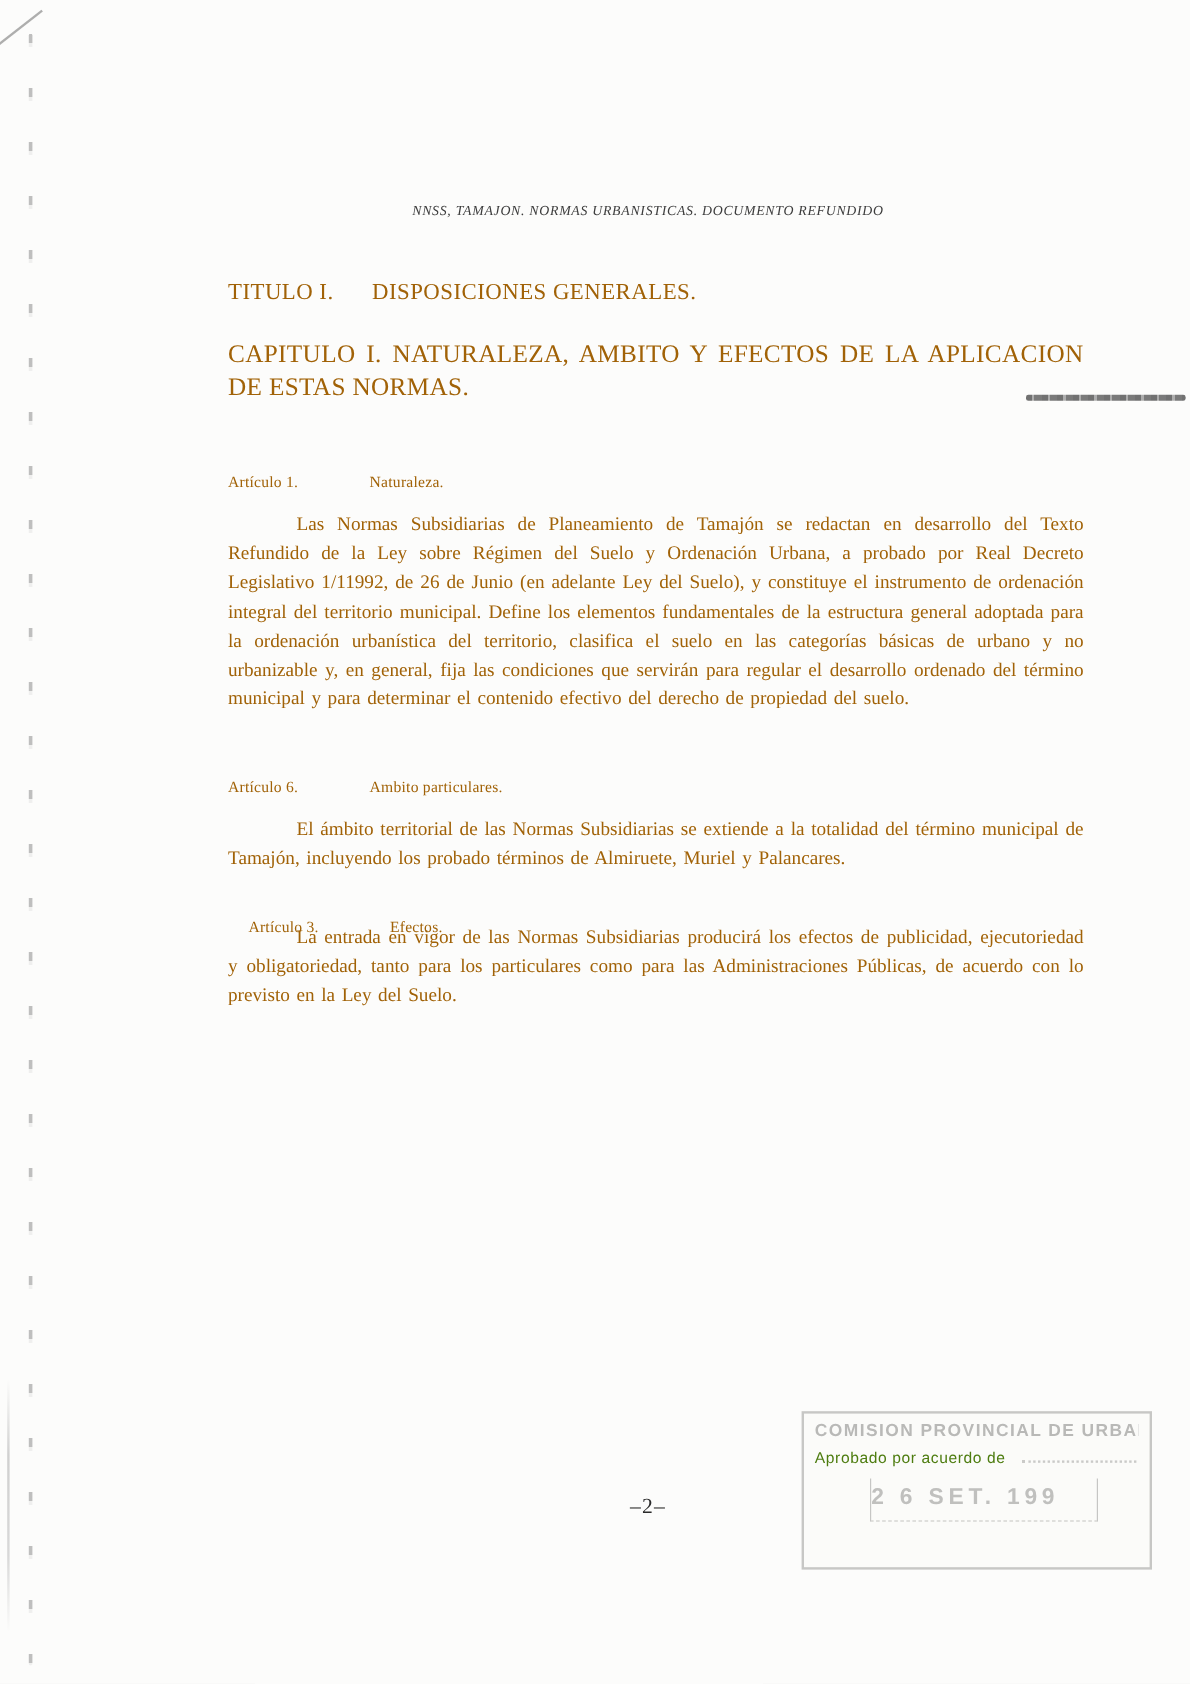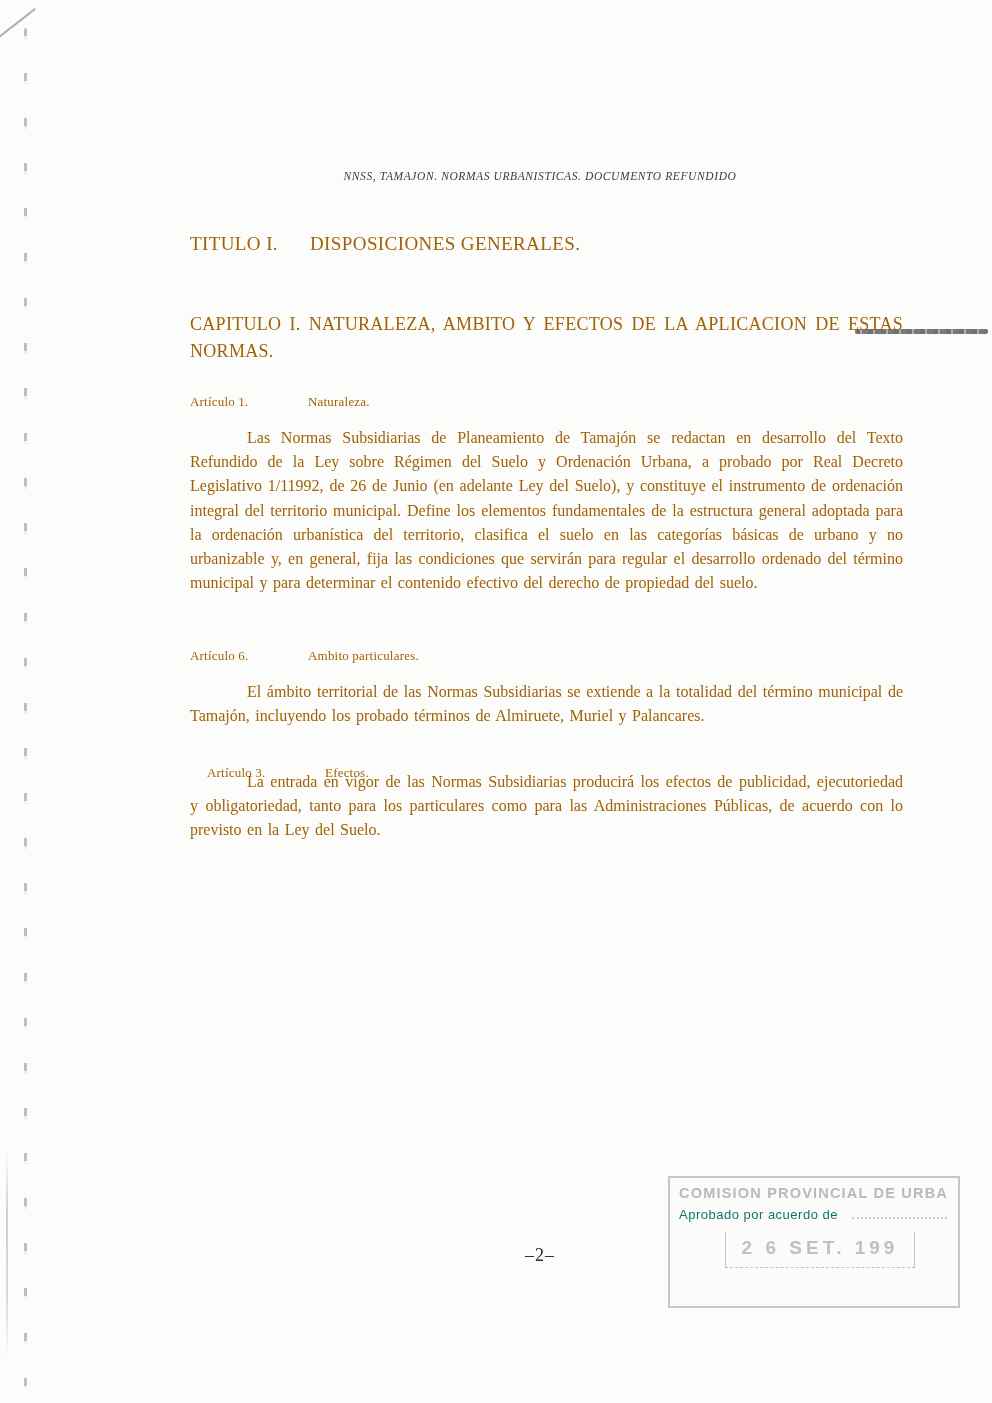--- a/index.html
+++ b/index.html
@@ -43,21 +43,21 @@
     text-align:center;
     font-style:italic;
     font-size:11.5px;letter-spacing:.6px;
     color:#3c3c3c;
     margin-left:44px;
   }
   .content{position:absolute;left:190px;width:713px;color:#a16207;}
   .titulo{top:233px;font-size:19px;letter-spacing:.4px;}
   .titulo .h-num{display:inline-block;width:120px;}
   .capitulo{
-    top:311px;font-size:18px;line-height:27px;
+    top:282px;font-size:21px;line-height:27px;
     text-align:justify;letter-spacing:.3px;
   }
   .art-heading{font-weight:normal;font-size:13px;letter-spacing:.2px;}
   .art-heading .h-num{display:inline-block;width:118px;}
   .art1-h{top:394px;}
   .art2-h{top:648px;}
   .art3-h{top:765px;}
   .para{
     font-size:16px;line-height:24.2px;
     text-align:justify;text-indent:57px;
@@ -79,32 +79,32 @@
     font-family:"Liberation Sans","DejaVu Sans",sans-serif;
     color:#bdbdbb;
     filter:blur(.3px);
     background:rgba(250,250,249,.6);
   }
   .stamp-title{
     font-weight:bold;font-size:14.5px;letter-spacing:1.2px;
     color:#b9b9b7;white-space:nowrap;overflow:hidden;
   }
   .stamp-line2{
-    margin-top:6px;font-size:13px;letter-spacing:.5px;color:#0f766e;
+    margin-top:6px;font-size:13px;letter-spacing:.5px;color:#4d7c0f;
     display:flex;align-items:flex-end;
   }
   .stamp-line2 .dotfill{
     flex:1;border-bottom:2px dotted #cacac8;margin:0 2px 3px 14px;height:1px;
   }
   .stamp-datebox{
     margin:10px 34px 0 46px;
     border-left:1.5px solid #c6c6c4;
     border-right:1.5px solid #c6c6c4;
     border-bottom:1px dashed #c2c2c0;
-    text-align:center;
+    text-align:left;
     padding:5px 0 8px 0;
     font-size:19px;letter-spacing:4px;color:#c0c0be;
     font-weight:bold;
   }
 </style>
 </head>
 <body>
 
 <div class="page">
 

